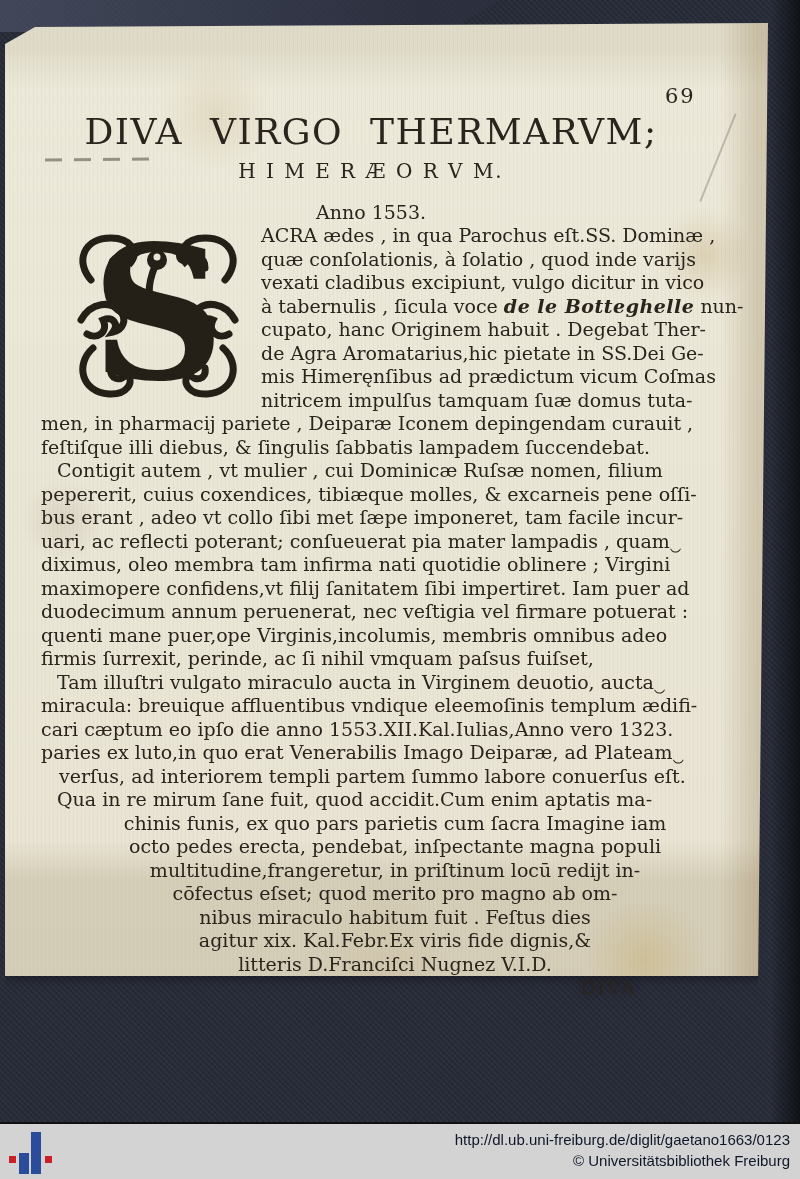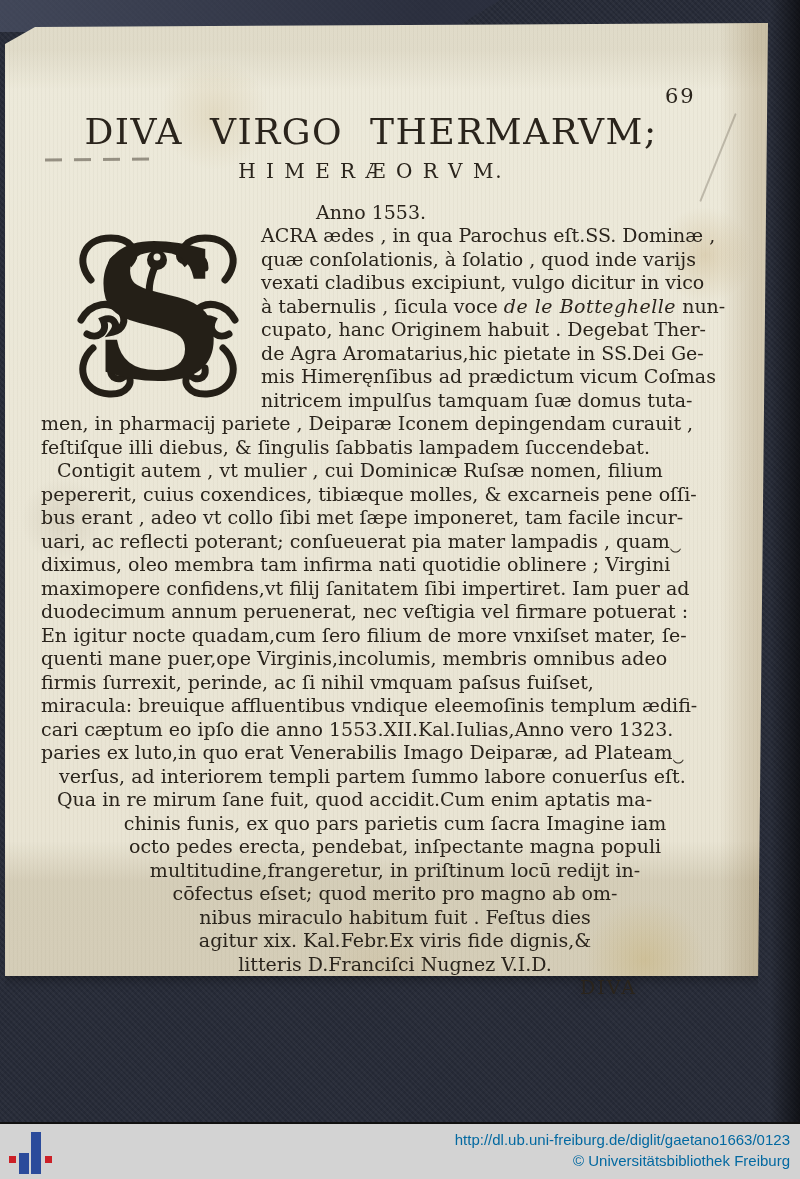--- a/index.html
+++ b/index.html
@@ -55,27 +55,27 @@
     position:absolute;left:712px;top:110px;width:2px;height:95px;opacity:.35;
     background:#6b6254;transform:rotate(22deg);border-radius:2px;
   }
   .subtitle{margin:6px 0 0 0;font-size:20px;font-weight:normal;line-height:26px;letter-spacing:2px;}
   .anno{margin-top:16px;font-size:19px;line-height:24px;}
   .body{margin-top:0;font-size:19px;line-height:23.5px;}
   .ln{white-space:nowrap;}
   .ind{text-indent:16px;}
   .ctr{text-align:center;}
   .sh{margin-left:18px;}
-  .it{font-style:italic;font-weight:normal;letter-spacing:.5px;}
+  .it{font-style:italic;font-weight:bold;letter-spacing:.5px;}
   .dropcap{float:left;width:182px;height:176px;margin:4px 12px 4px 26px;}
   .catchword{margin-top:0;text-align:right;padding-right:112px;font-size:19px;letter-spacing:2px;}
   .footerbar{
     position:absolute;left:0;bottom:0;width:800px;height:55px;
     background:#d3d3d3;border-top:2px solid #101010;
-    font-family:"Liberation Sans", sans-serif;color:#0369a1;
+    font-family:"Liberation Sans", sans-serif;color:#0f172a;
   }
   .logo{position:absolute;left:5px;top:3px;}
   .credits{position:absolute;right:10px;top:5px;text-align:right;font-size:15px;line-height:21px;}
 </style>
 </head>
 <body>
 
 <div class="stage">
   <div class="fold"></div>
   <div class="edge-shadow"></div>
@@ -130,24 +130,24 @@
         <div class="ln">men, in pharmacij pariete , Deiparæ Iconem depingendam curauit ,</div>
         <div class="ln">feſtiſque illi diebus, &amp; ſingulis ſabbatis lampadem ſuccendebat.</div>
 
         <div class="ln ind">Contigit autem , vt mulier , cui Dominicæ Ruſsæ nomen, filium</div>
         <div class="ln">pepererit, cuius coxendices, tibiæque molles, &amp; excarneis pene oſſi-</div>
         <div class="ln">bus erant , adeo vt collo ſibi met ſæpe imponeret, tam  facile  incur-</div>
         <div class="ln">uari, ac reflecti poterant; conſueuerat pia mater  lampadis ,  quam‿</div>
         <div class="ln">diximus, oleo membra tam infirma nati quotidie oblinere ; Virgini</div>
         <div class="ln">maximopere confidens,vt filij ſanitatem ſibi impertiret. Iam puer ad</div>
         <div class="ln">duodecimum annum peruenerat, nec veſtigia  vel firmare  potuerat :</div>
-        <div class="ln">En igitur nocte quadam,cum ſero filium de more vnxiſset mater, ſe-</div>
         <div class="ln">quenti mane puer,ope Virginis,incolumis, membris  omnibus  adeo</div>
         <div class="ln">firmis ſurrexit, perinde, ac ſi nihil vmquam paſsus fuiſset,</div>
 
+        <div class="ln ind">Tam illuſtri vulgato miraculo aucta in Virginem deuotio, aucta‿</div>
         <div class="ln">miracula: breuique affluentibus vndique eleemoſinis templum ædifi-</div>
         <div class="ln">cari cæptum eo ipſo die anno 1553.XII.Kal.Iulias,Anno vero 1323.</div>
         <div class="ln">paries ex luto,in quo erat Venerabilis Imago Deiparæ, ad Plateam‿</div>
         <div class="ln sh">verſus, ad interiorem templi partem ſummo labore conuerſus eſt.</div>
 
         <div class="ln ind">Qua in re mirum ſane fuit, quod accidit.Cum enim aptatis ma-</div>
         <div class="ln ctr">chinis funis, ex quo pars parietis cum ſacra Imagine  iam</div>
         <div class="ln ctr">octo pedes erecta, pendebat, inſpectante magna populi</div>
         <div class="ln ctr">multitudine,frangeretur, in priſtinum locū redijt in-</div>
         <div class="ln ctr">cōfectus eſset; quod merito pro magno ab om-</div>

